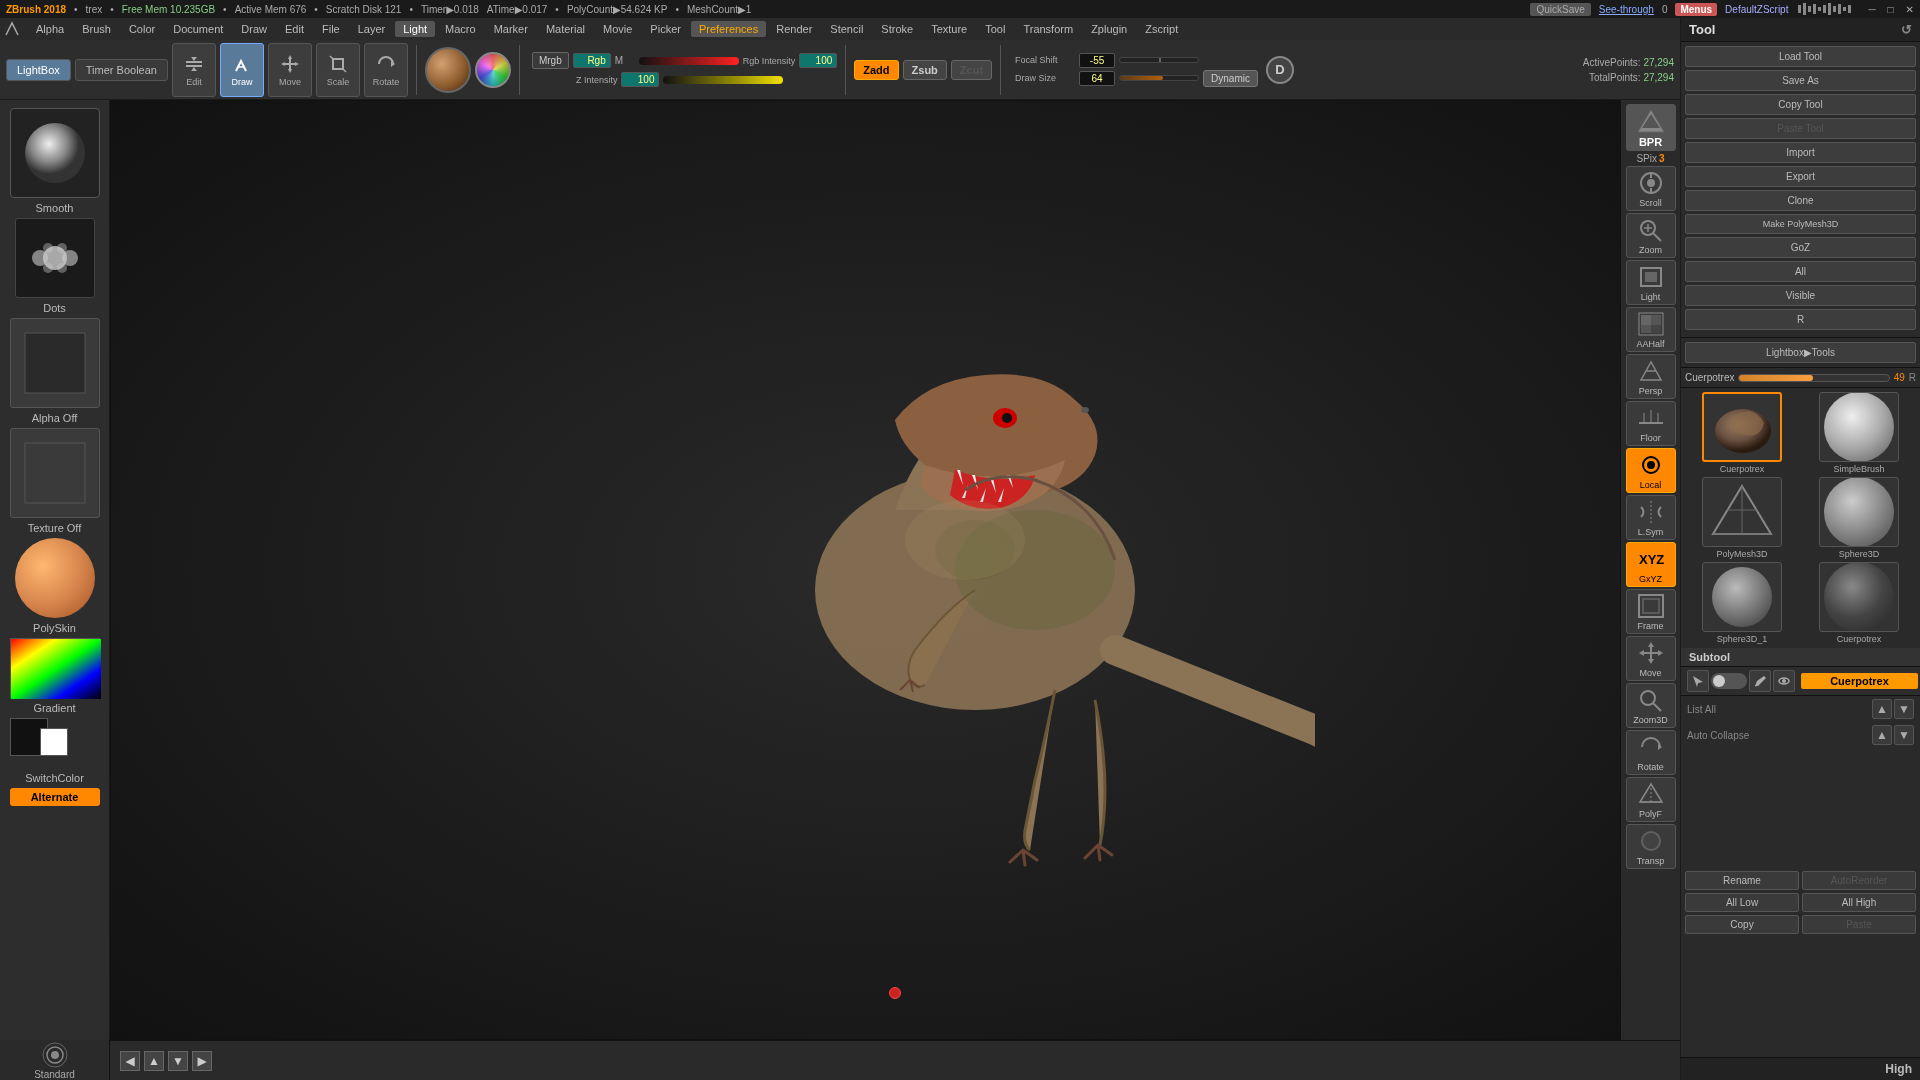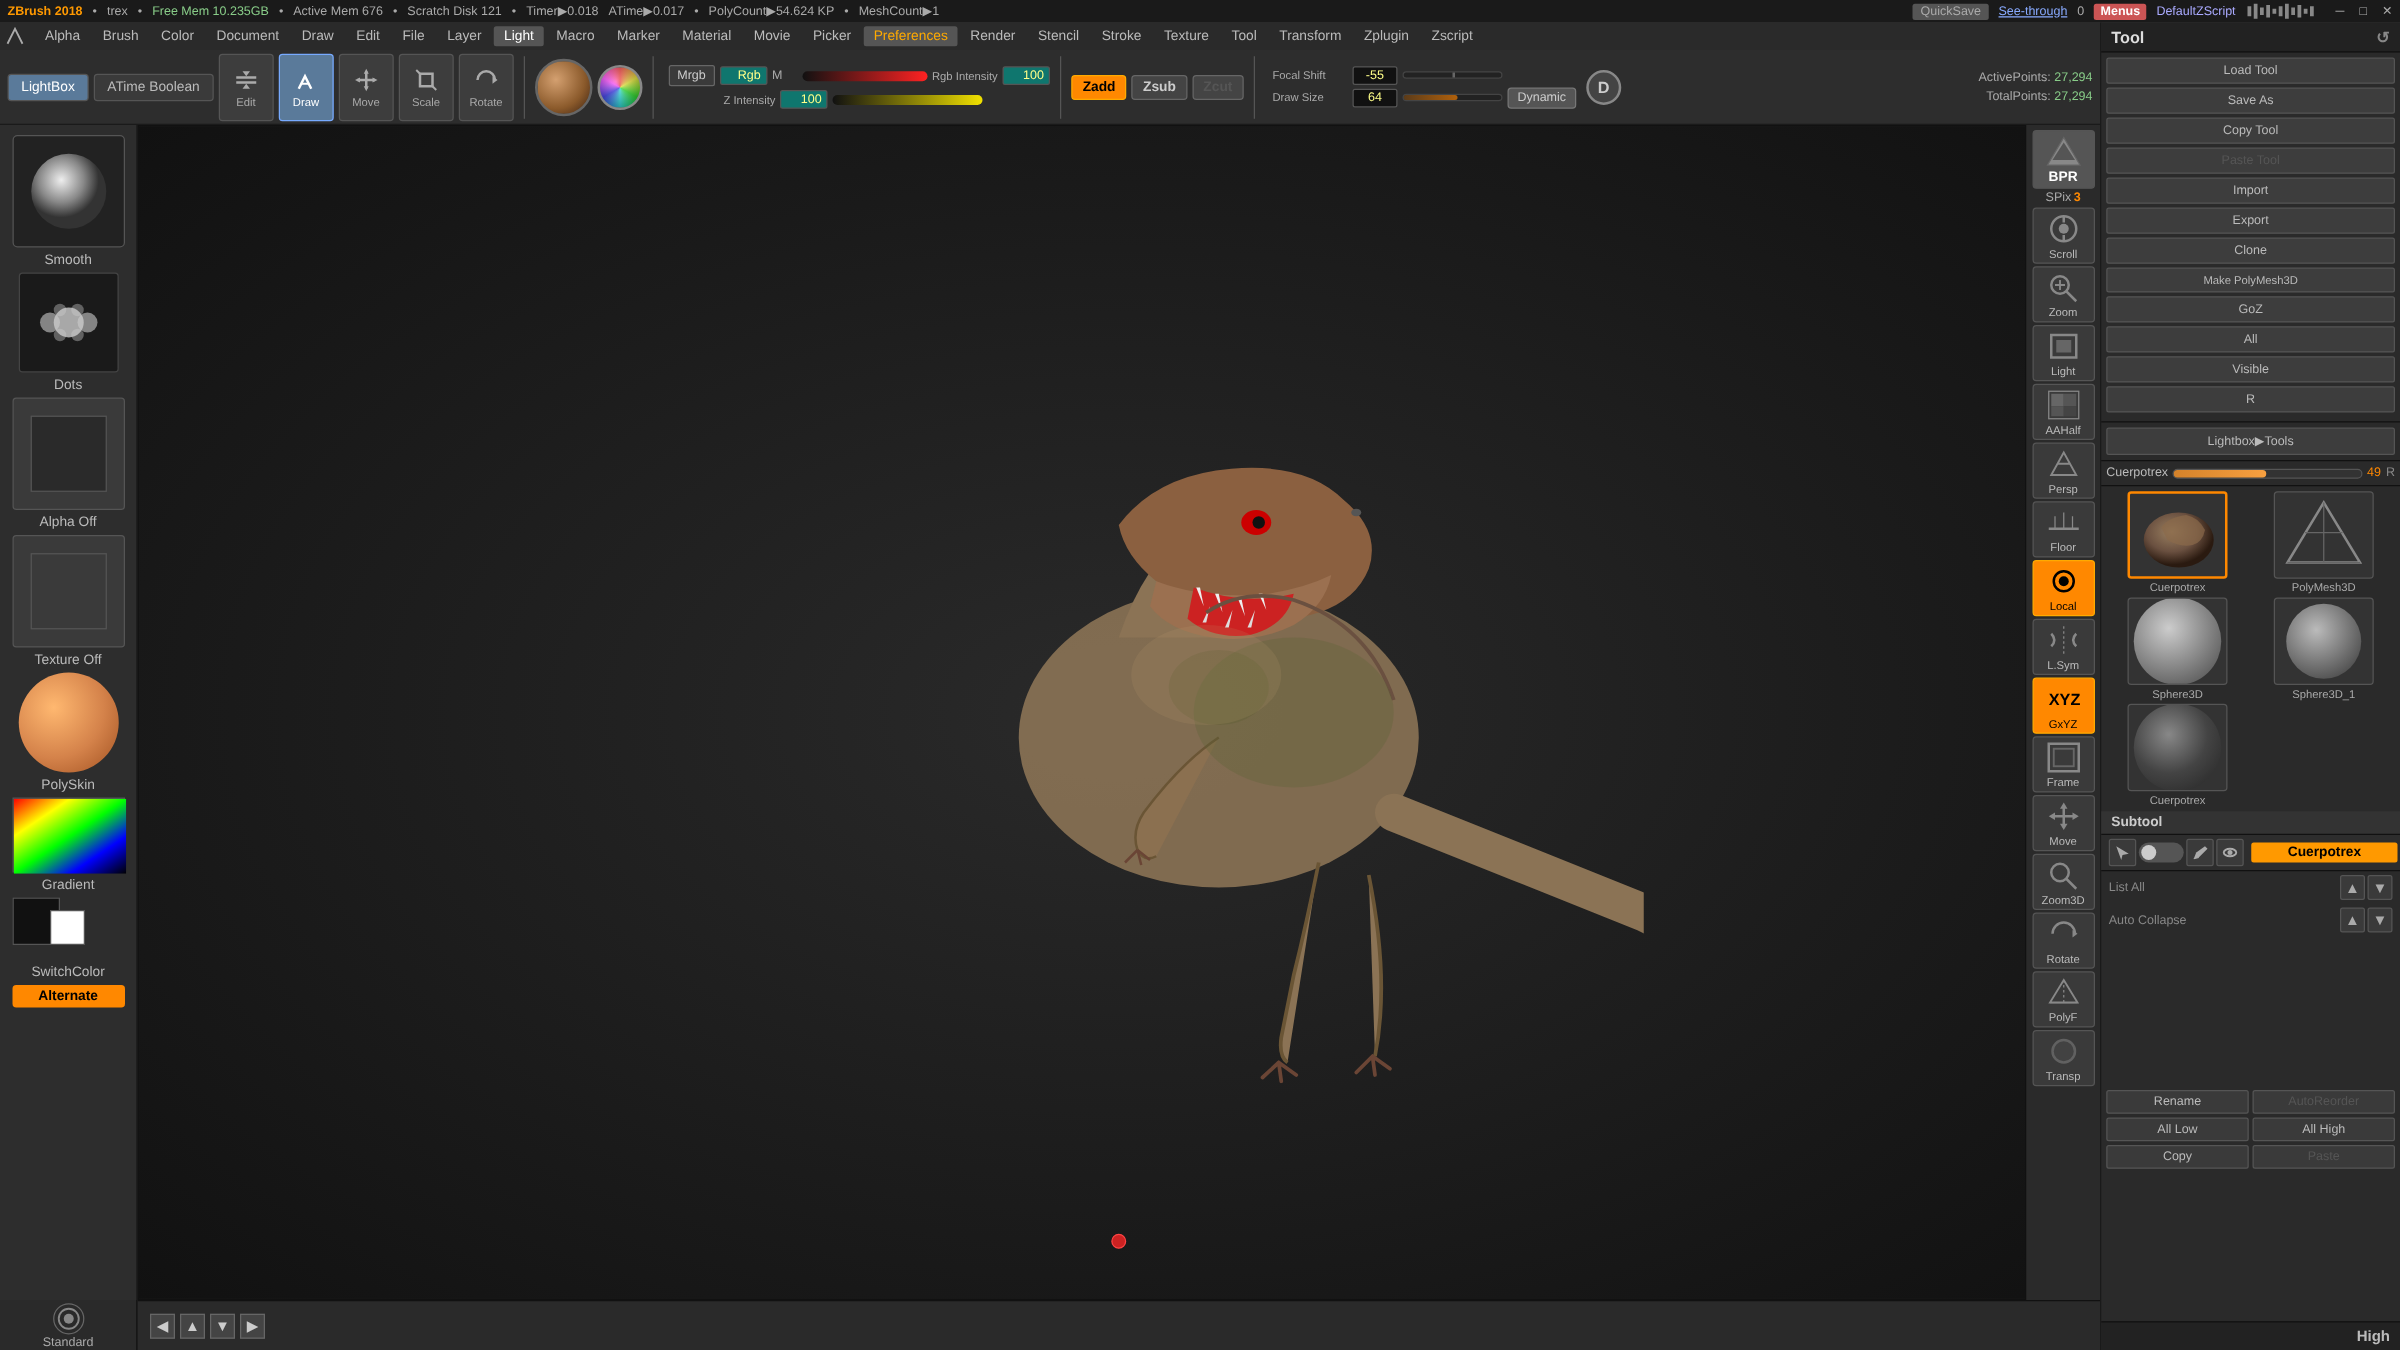--- a/index.html
+++ b/index.html
@@ -781,21 +781,21 @@
   <div class="menu-item">Texture</div>
   <div class="menu-item">Tool</div>
   <div class="menu-item">Transform</div>
   <div class="menu-item">Zplugin</div>
   <div class="menu-item">Zscript</div>
 </div>
 
 <div class="toolbar-full">
 
   <div class="lb-btn active">LightBox</div>
-  <div class="lb-btn">ATime Boolean</div>
+  <div class="lb-btn">Timer Boolean</div>
 
   <div class="tool-btn">
     <div class="icon-shape">
       <svg width="22" height="22">
           <rect x="3" y="8" width="16" height="2" fill="#aaa"></rect>
           <rect x="3" y="12" width="16" height="2" fill="#aaa"></rect>
           <polygon points="8,4 14,4 11,8" fill="#aaa"></polygon>
           <polygon points="8,18 14,18 11,14" fill="#aaa"></polygon>
         </svg>
     </div>
@@ -1261,20 +1261,26 @@
               <stop offset="100%" stop-color="#2a1a10"></stop>
             </radialGradient>
           </defs>
           <ellipse cx="39" cy="38" rx="28" ry="22" fill="url(#tg1)"></ellipse>
           <path d="M 25 28 Q 30 20 45 18 Q 55 20 60 30 Q 58 40 50 42 Q 40 44 30 38 Z" fill="#8a6a4a" opacity="0.7"></path>
         </svg>
       </div>
       <span class="tool-thumb-label">Cuerpotrex</span>
     </div>
 
+    <div class="tool-item">
+      <div class="tool-thumb">
+        <div class="simple-brush-sphere"></div>
+      </div>
+      <span class="tool-thumb-label">SimpleBrush</span>
+    </div>
 
     <div class="tool-item">
       <div class="tool-thumb">
         <svg width="78" height="68">
           <polygon points="39,8 68,56 10,56" fill="none" stroke="#888" stroke-width="2"></polygon>
           <line x1="39" y1="8" x2="39" y2="56" stroke="#666" stroke-width="1"></line>
           <line x1="10" y1="56" x2="68" y2="56" stroke="#666" stroke-width="1"></line>
           <line x1="24" y1="32" x2="54" y2="32" stroke="#666" stroke-width="1"></line>
         </svg>
       </div>

